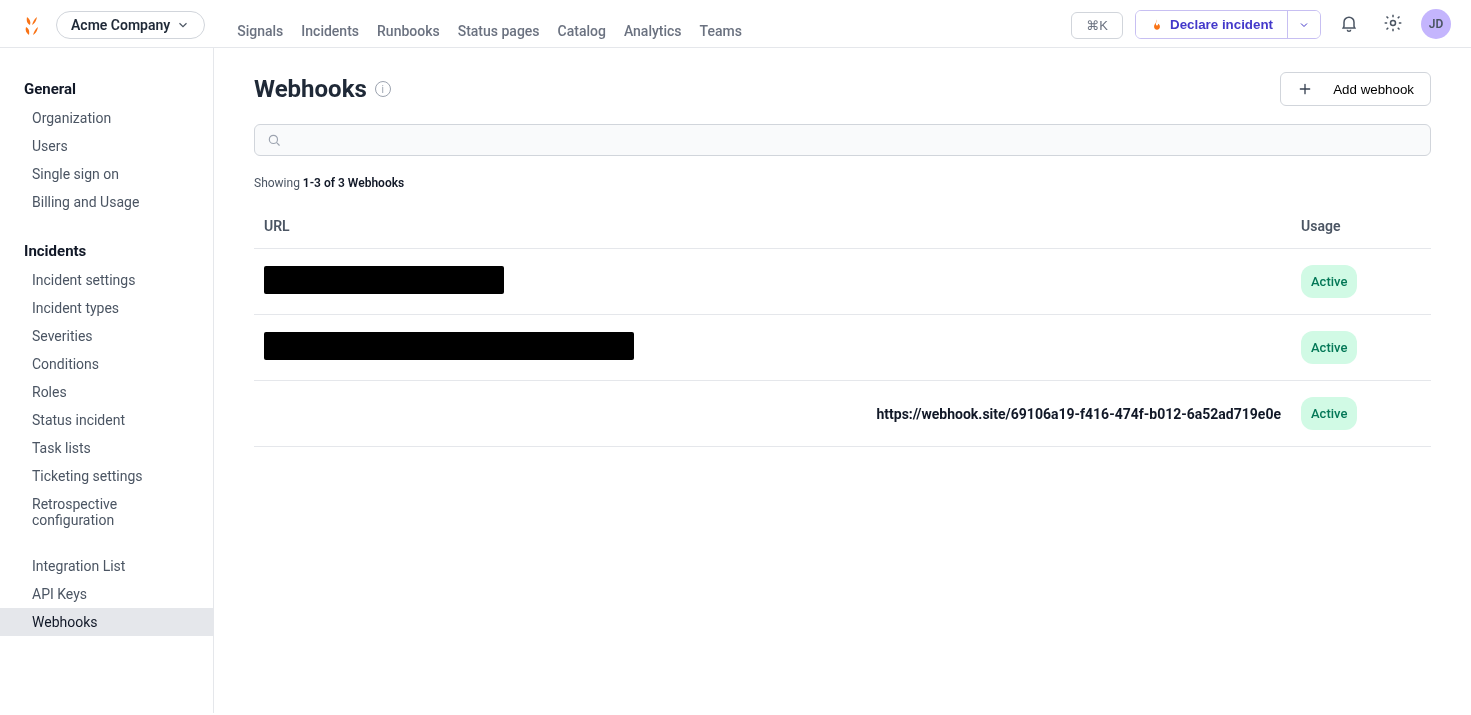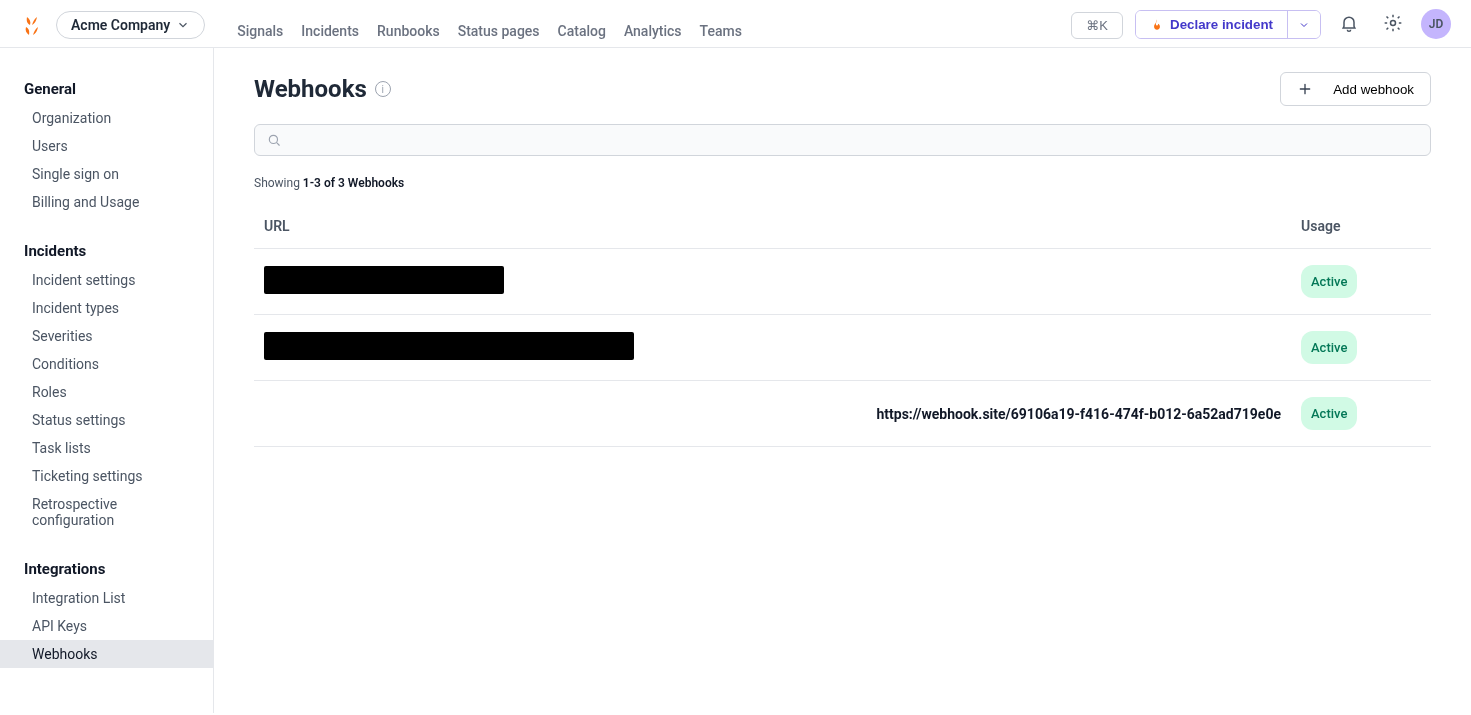--- a/index.html
+++ b/index.html
@@ -234,27 +234,26 @@
     <a class="side-item">Single sign on</a>
     <a class="side-item">Billing and Usage</a>
     <div class="side-gap"></div>
 
     <div class="side-group-title">Incidents</div>
     <a class="side-item">Incident settings</a>
     <a class="side-item">Incident types</a>
     <a class="side-item">Severities</a>
     <a class="side-item">Conditions</a>
     <a class="side-item">Roles</a>
-    <a class="side-item">Status settings</a>
+    <a class="side-item">Status incident</a>
     <a class="side-item">Task lists</a>
     <a class="side-item">Ticketing settings</a>
     <a class="side-item">Retrospective configuration</a>
     <div class="side-gap"></div>
 
-    <div class="side-group-title">Integrations</div>
     <a class="side-item">Integration List</a>
     <a class="side-item">API Keys</a>
     <a class="side-item active">Webhooks</a>
   </aside>
 
   <main class="main">
     <div class="page-header">
       <div class="page-title-wrap">
         <h1 class="page-title">Webhooks</h1>
         <span class="info-icon">i</span>

